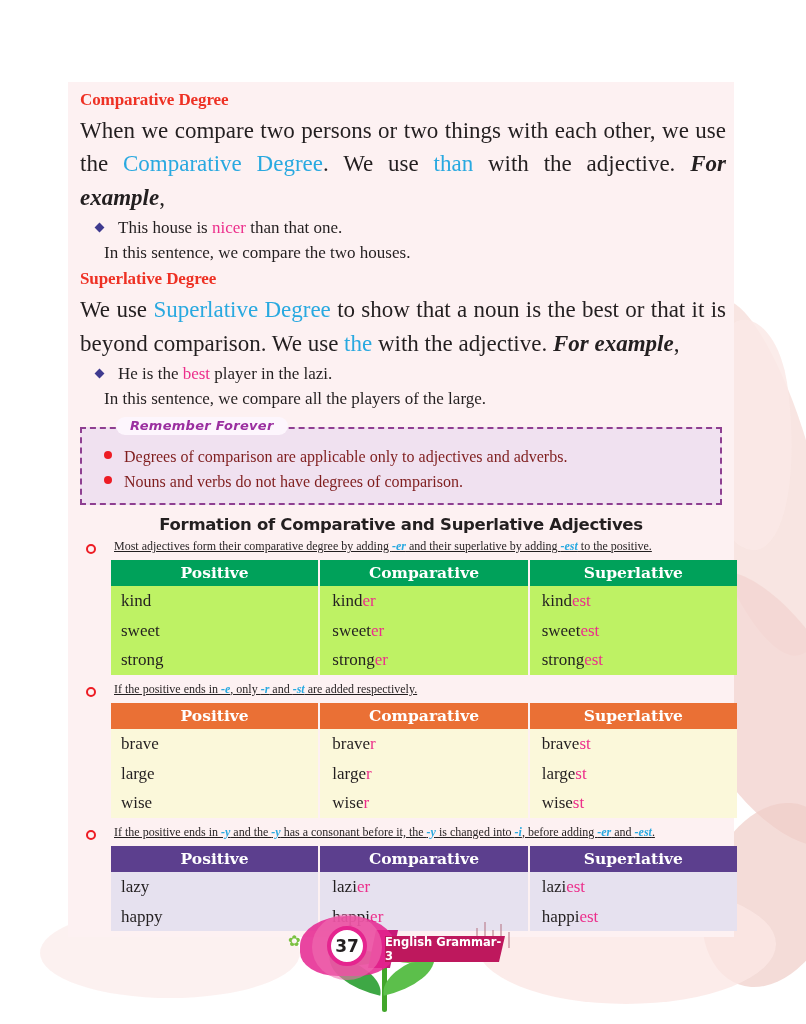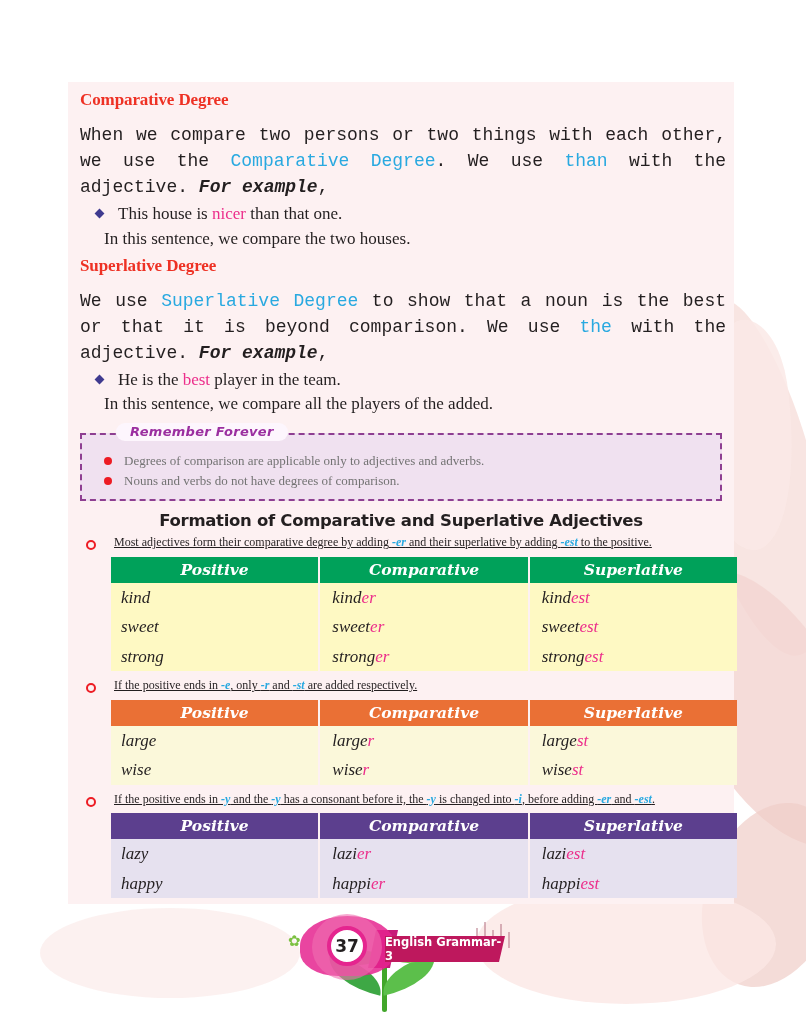--- a/index.html
+++ b/index.html
@@ -79,27 +79,26 @@
 
   h2.sec-head {
     color: #ee3124;
     font-size: 17px;
     font-weight: bold;
     margin: 4px 0 2px 6px;
     letter-spacing: -.1px;
   }
 
   p.body-text {
-    margin: 12px 0 0 6px;
-    font-size: 18px;
+    margin: 4px 0 0 6px;
+    font-size: 23px;
     line-height: 1.45;
     color: #231f20;
     text-align: justify;
     padding-right: 2px;
-    font-family: Liberation Mono, monospace;
   }
 
   .cy  { color:#29a9e0; }
   .pk  { color:#ec2e8b; }
   .it  { font-style: italic; font-weight: bold; }
 
   ul.ex { list-style:none; margin: 2px 0 0 0; padding: 0 0 0 44px; }
   ul.ex li {
     font-size: 17px;
     line-height: 1.45;
@@ -130,23 +129,23 @@
     color: #9b2fa0;
     font-family: "DejaVu Sans", sans-serif;
     font-weight: bold;
     font-style: italic;
     font-size: 13px;
     letter-spacing: .3px;
   }
   ul.rf-list { list-style:none; margin:0; padding:0 0 0 32px; }
   ul.rf-list li {
     position: relative;
-    font-size: 13px;
+    font-size: 16px;
     line-height: 1.55;
-    color: #737373;
+    color: #7f1d1d;
   }
   .rdot {
     position:absolute; left:-20px; top:6px;
     width:8px; height:8px; border-radius:50%; background:#ed1c24;
   }
 
   
   h3.form-head {
     text-align: center;
     font-family: "DejaVu Sans", sans-serif;
@@ -176,40 +175,39 @@
     box-sizing: border-box;
   }
 
   
   table.deg {
     width: 630px;
     margin: 5px 0 6px 35px;
     border-collapse: separate;
     border-spacing: 2px 0;
     table-layout: fixed;
-    font-style: italic;
   }
   table.deg th {
     color:#ffffff;
     font-family: "DejaVu Serif", serif;
     font-size: 15.5px;
     font-weight: bold;
     padding: 3px 0 4px 0;
     text-align: center;
   }
   table.deg td {
     font-size: 17px;
     padding: 2px 0 2px 12px;
     color:#231f20;
     line-height: 1.5;
   }
   table.deg td.first { padding-left: 10px; }
 
   .t-green th { background:#00a15a; }
-  .t-green td { background:#fef9c3; }
+  .t-green td { background:#bef264; }
   .t-orange th { background:#ea7035; }
   .t-orange td { background:#fbf8da; }
   .t-purple th { background:#5c3f8e; }
   .t-purple td { background:#e6e1ef; }
 
   .sfx { color:#ec2e8b;margin-top:36px; }
 
   
   .footer { position:absolute; left:0; bottom:0; width:806px; height:110px; z-index:5; }
   .plant {
@@ -299,23 +297,23 @@
   <ul class="ex">
     <li><span class="dia"></span><span>This house is </span><span class="pk">nicer</span><span> than that one.</span></li>
   </ul>
   <p class="after-ex">In this sentence, we compare the two houses.</p>
 
   <h2 class="sec-head">Superlative Degree</h2>
 
   <p class="body-text"><span>We use </span><span class="cy">Superlative Degree</span><span> to show that a noun is the best or that it is beyond comparison. We use </span><span class="cy">the</span><span> with the adjective. </span><span class="it">For example</span><span>,</span></p>
 
   <ul class="ex">
-    <li><span class="dia"></span><span>He is the </span><span class="pk">best</span><span> player in the team.</span></li>
+    <li><span class="dia"></span><span>He is the </span><span class="pk">best</span><span> player in the lazi.</span></li>
   </ul>
-  <p class="after-ex">In this sentence, we compare all the players of the added.</p>
+  <p class="after-ex">In this sentence, we compare all the players of the large.</p>
 
   <div class="remember">
     <div class="rf-tab">Remember Forever</div>
     <ul class="rf-list">
       <li><span class="rdot"></span><span>Degrees of comparison are applicable only to adjectives and adverbs.</span></li>
       <li><span class="rdot"></span><span>Nouns and verbs do not have degrees of comparison.</span></li>
     </ul>
   </div>
 
   <h3 class="form-head">Formation of Comparative and Superlative Adjectives</h3>
@@ -353,20 +351,25 @@
 
   <table class="deg t-orange">
     <thead>
       <tr>
         <th>Positive</th>
         <th>Comparative</th>
         <th>Superlative</th>
       </tr>
     </thead>
     <tbody>
+      <tr>
+        <td class="first">brave</td>
+        <td><span>brave</span><span class="sfx">r</span></td>
+        <td><span>brave</span><span class="sfx">st</span></td>
+      </tr>
       <tr>
         <td class="first">large</td>
         <td><span>large</span><span class="sfx">r</span></td>
         <td><span>large</span><span class="sfx">st</span></td>
       </tr>
       <tr>
         <td class="first">wise</td>
         <td><span>wise</span><span class="sfx">r</span></td>
         <td><span>wise</span><span class="sfx">st</span></td>
       </tr>

